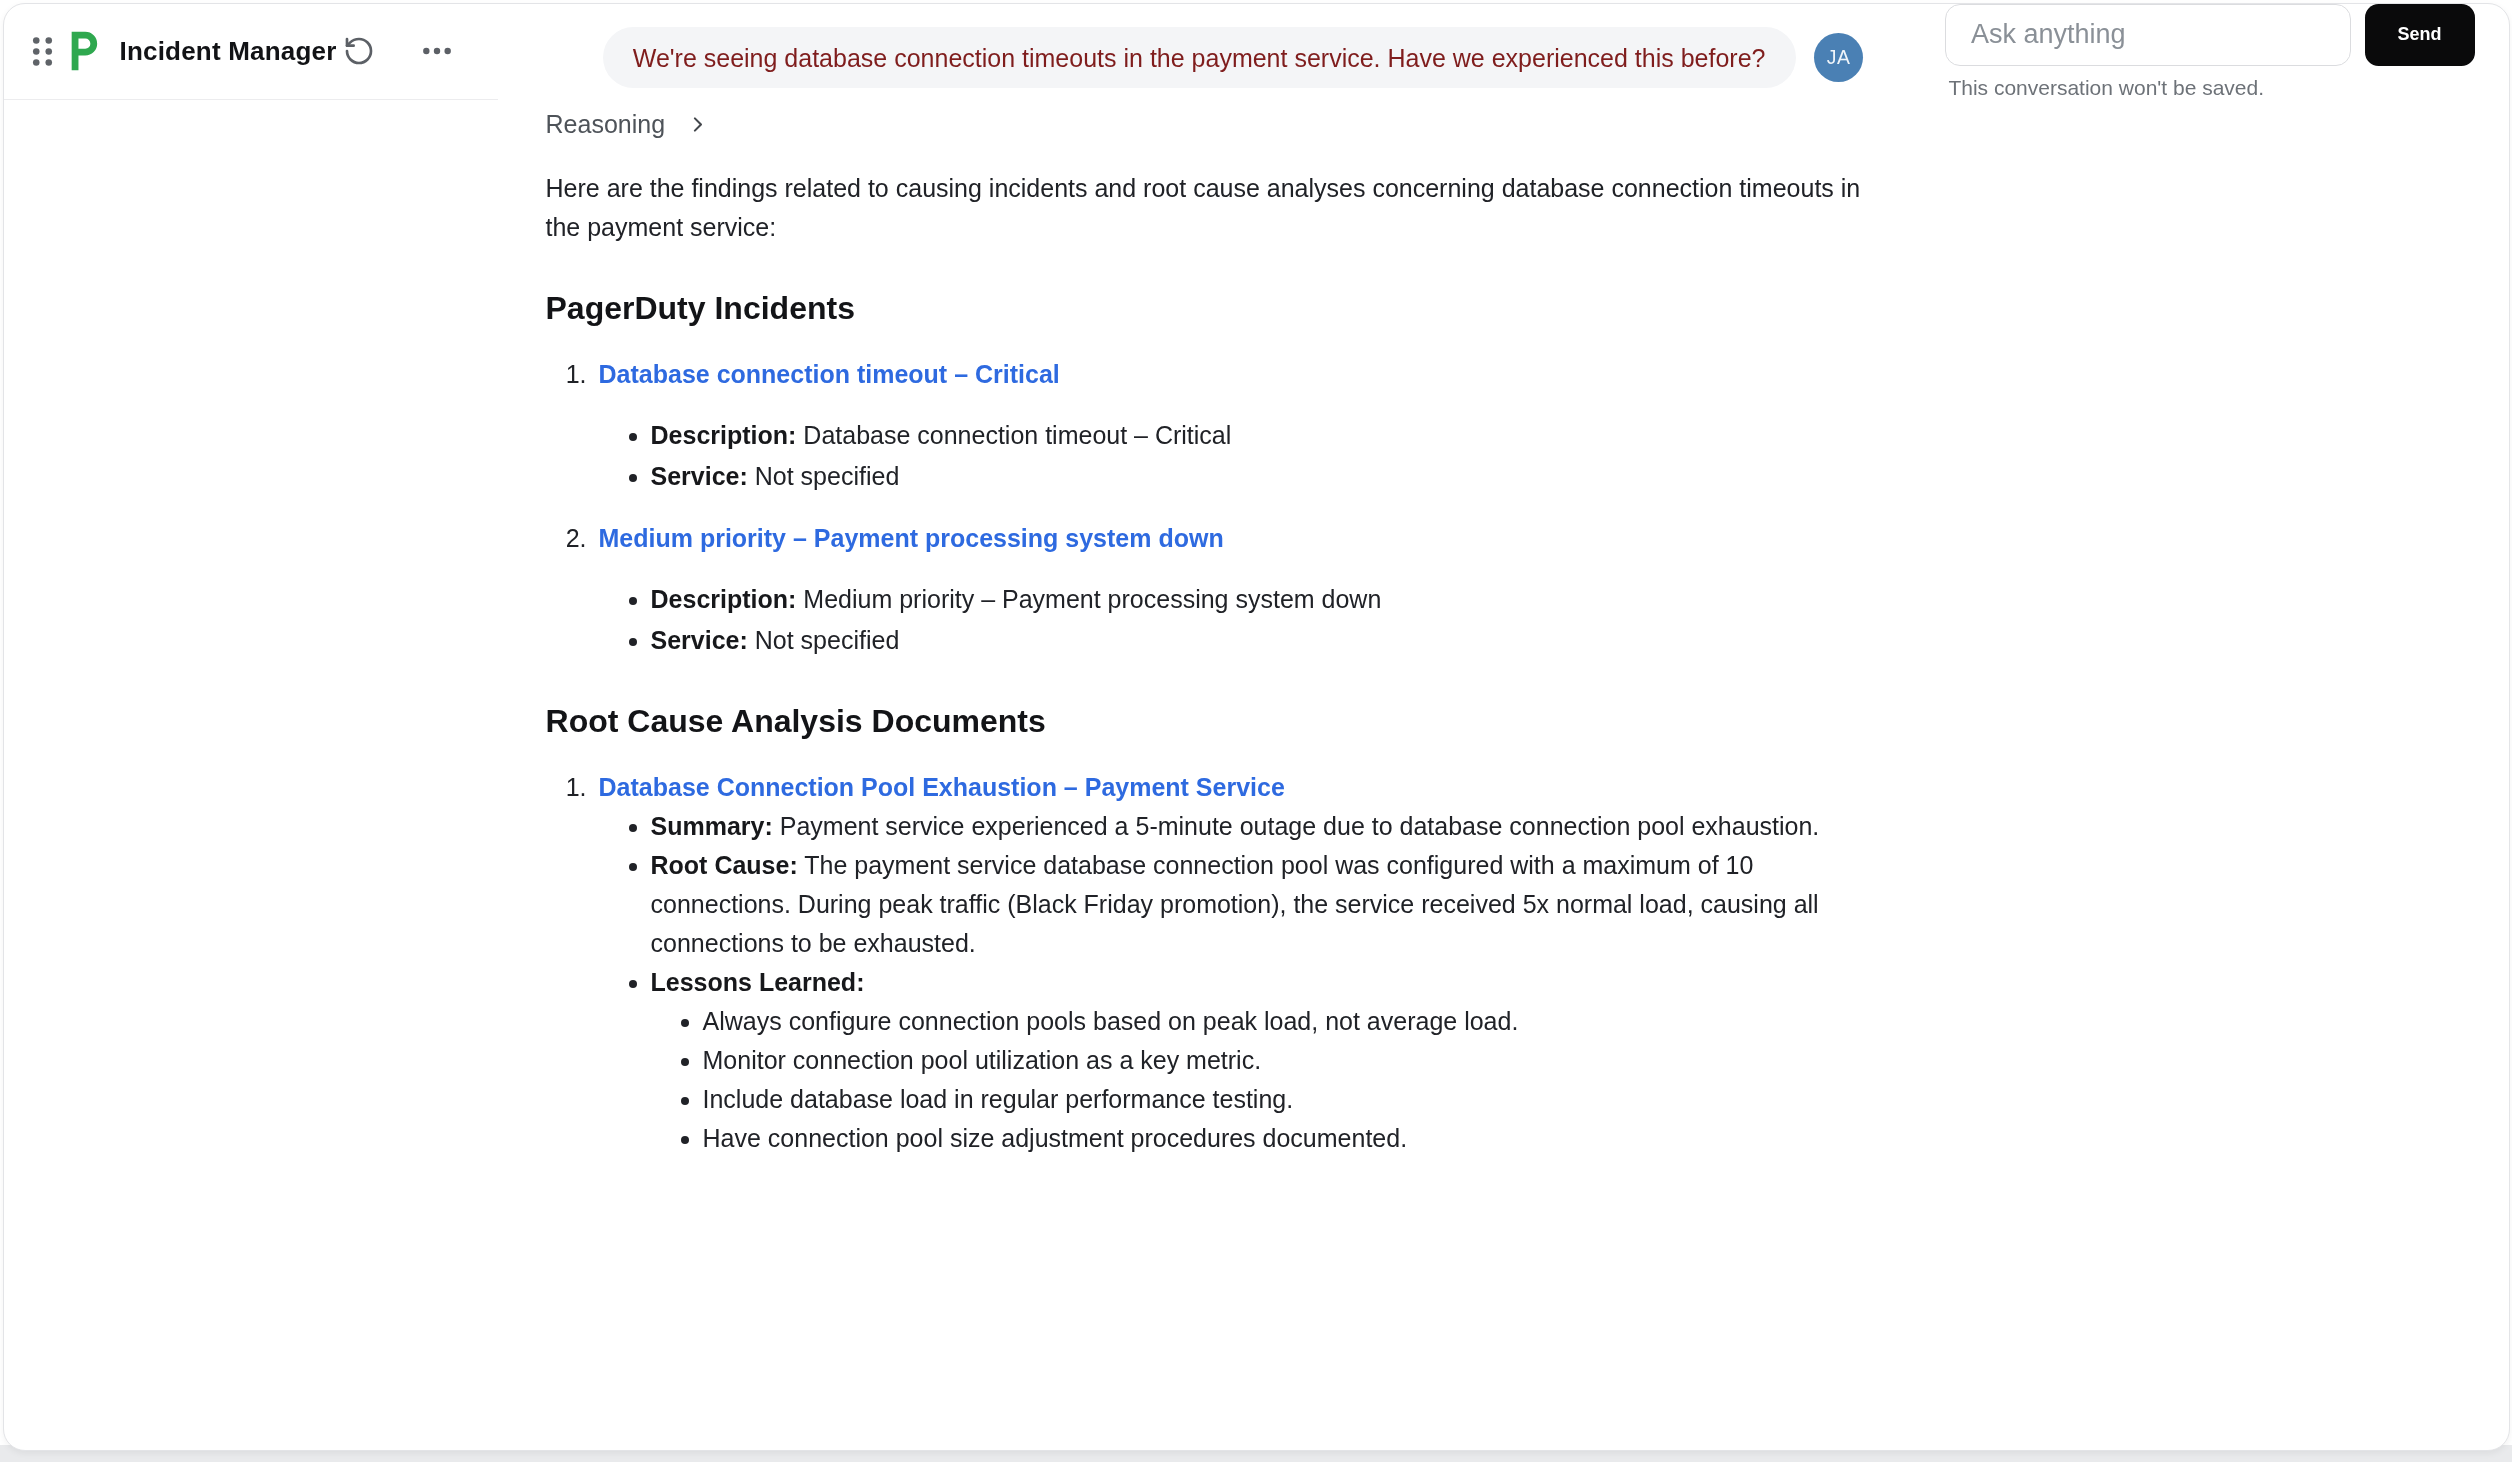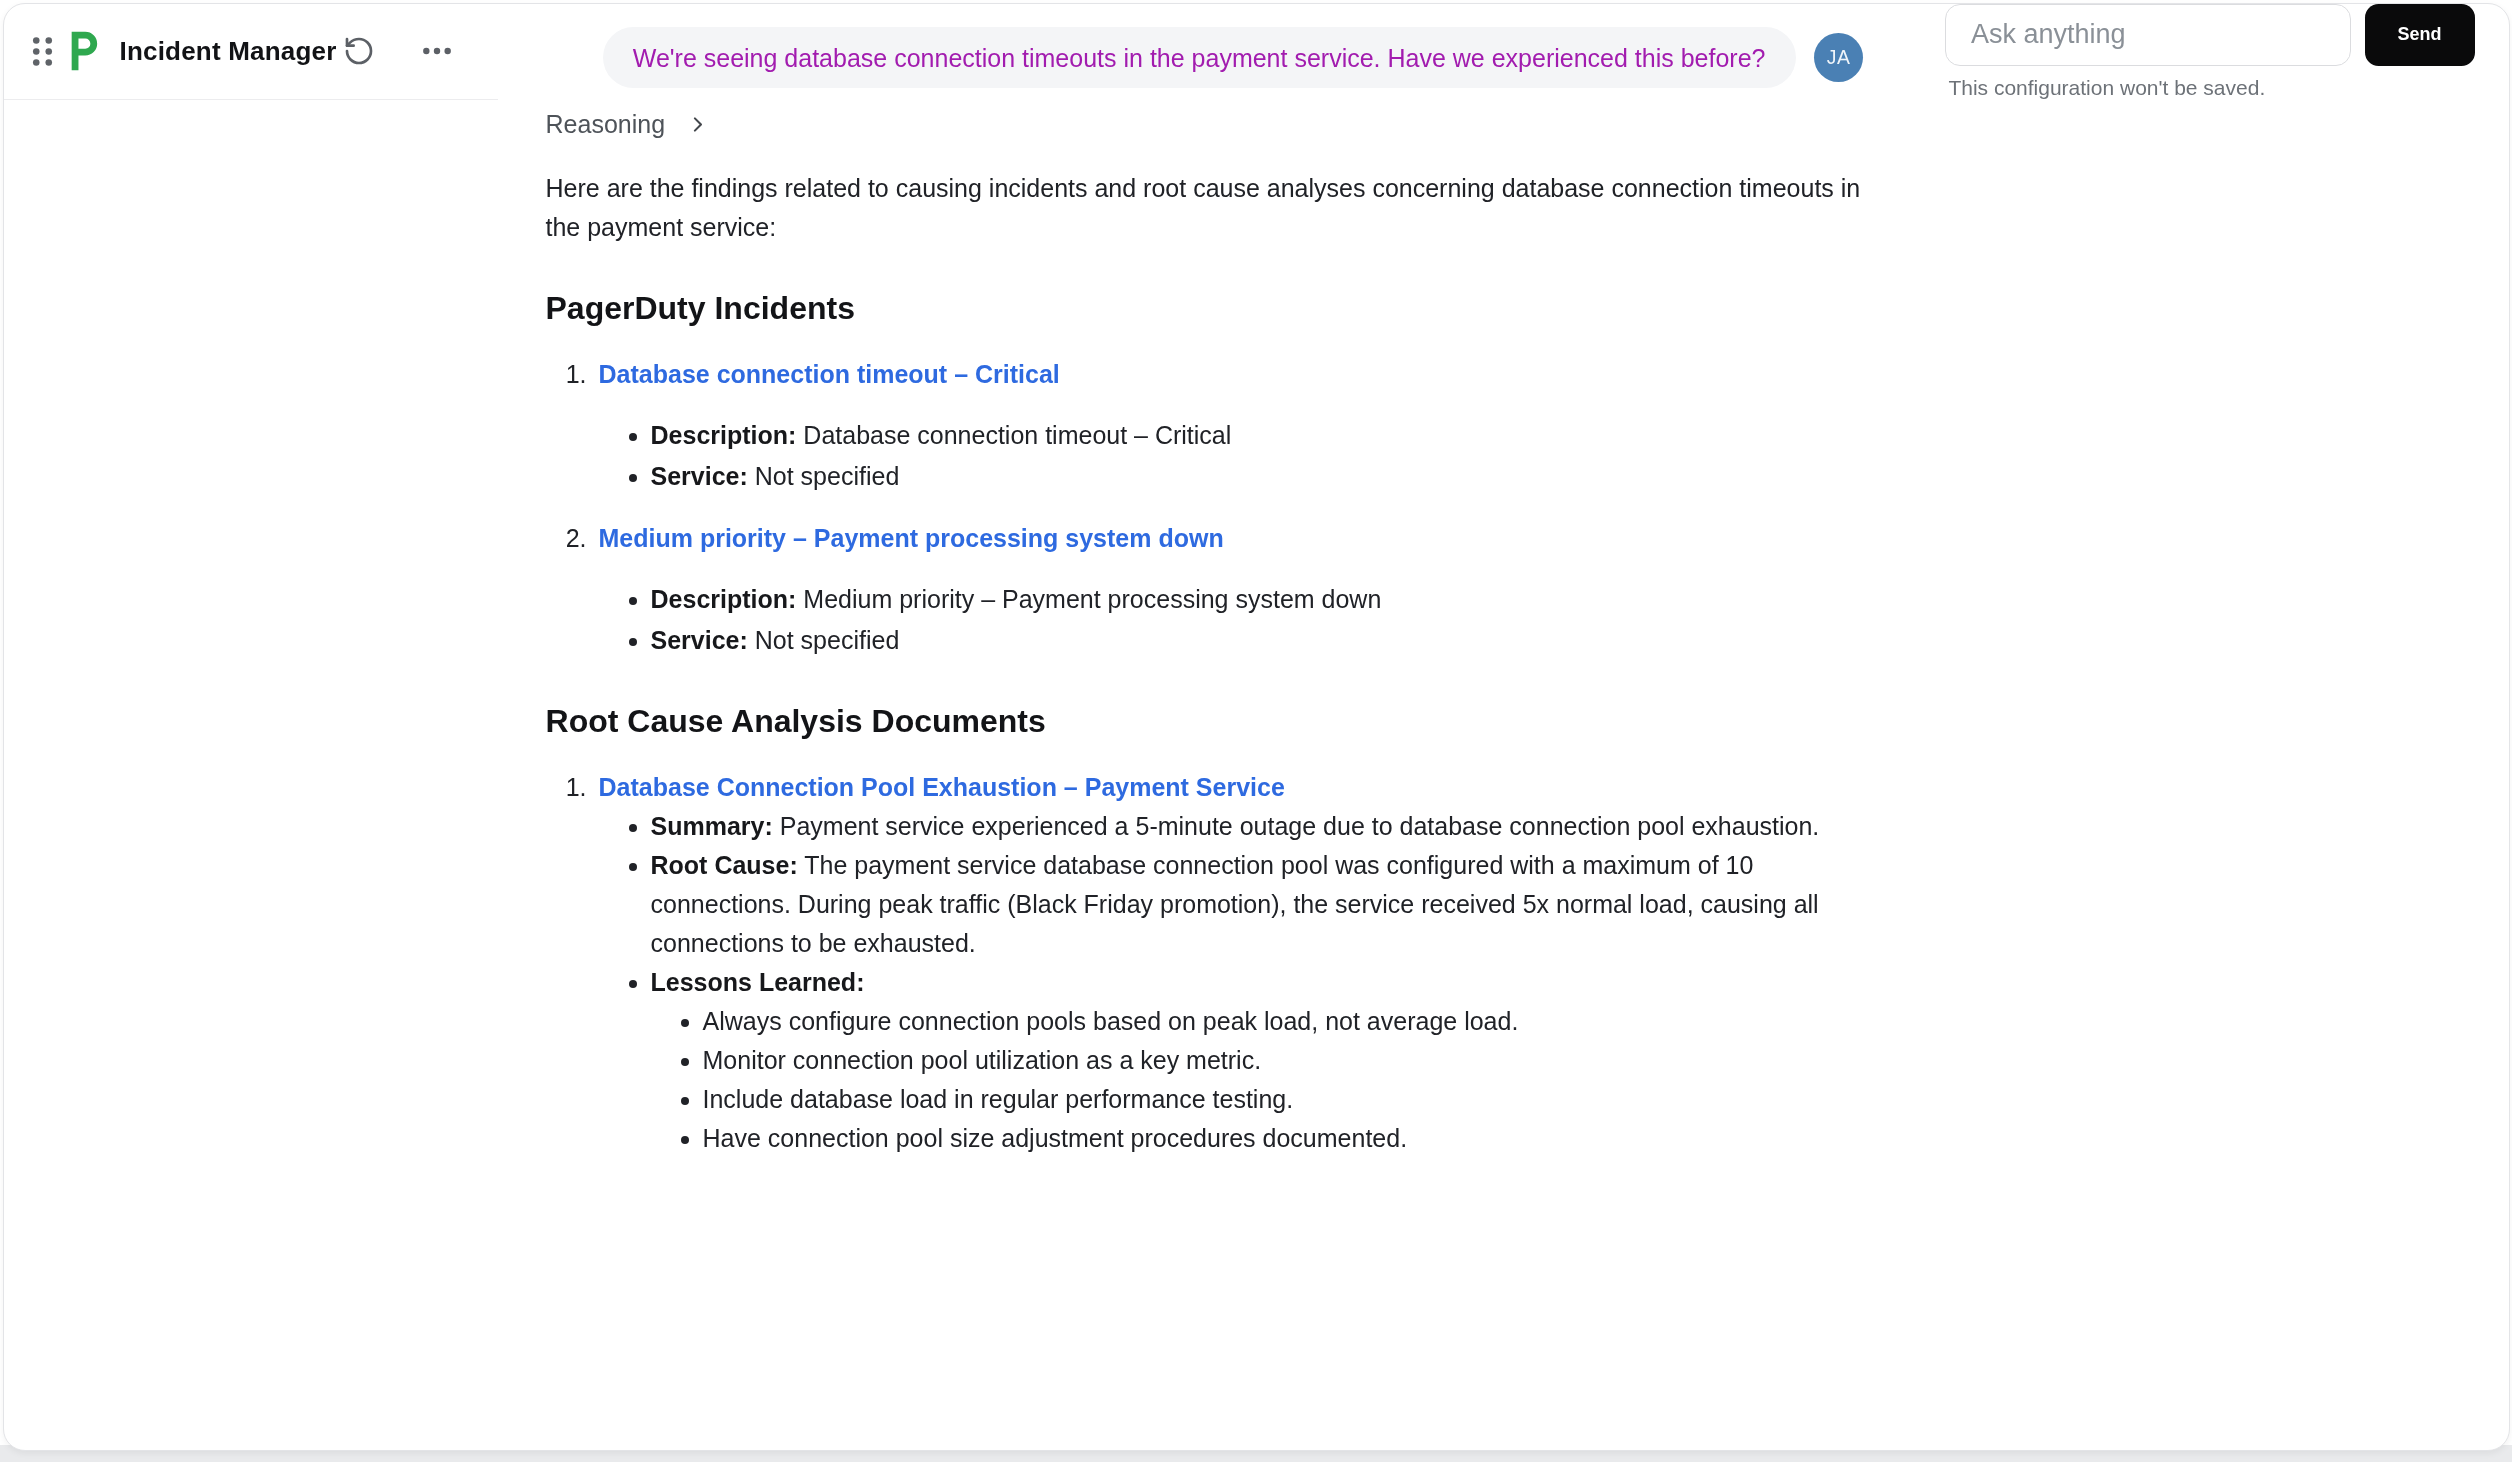--- a/index.html
+++ b/index.html
@@ -48,21 +48,21 @@
 
   
   main {
     flex: 1; overflow: hidden;
     padding: 22px 48px 0;
     font-size: 25px; line-height: 39px; color: #202227;
   }
   .msg-row { display: flex; justify-content: flex-end; align-items: center; gap: 18.5px; margin-top: 1.7px; }
   .bubble {
     background: #f4f5f7; border-radius: 34px;
-    padding: 13.5px 30px; color: #a21caf; line-height: 34px;
+    padding: 13.5px 30px; color: #7f1d1d; line-height: 34px;
     max-width: 2022px;
   }
   .avatar {
     width: 49px; height: 49px; border-radius: 50%;
     background: #4a80b4; color: #eff4f9;
     display: flex; align-items: center; justify-content: center;
     font-size: 19.4px; letter-spacing: 0.4px; flex: 0 0 auto;
   }
   .reasoning {
     margin-top: 22px; width: max-content;
@@ -219,18 +219,18 @@
       </ol>
 
 
     </main>
 
     <div class="composer">
       <div class="composer-row">
         <input class="ask-input" type="text" placeholder="Ask anything" style="">
         <button class="send">Send</button>
       </div>
-      <div class="disclaimer">This configuration won't be saved.</div>
+      <div class="disclaimer">This conversation won't be saved.</div>
     </div>
 
   </div>
 </div>
 
 
 </body></html>

